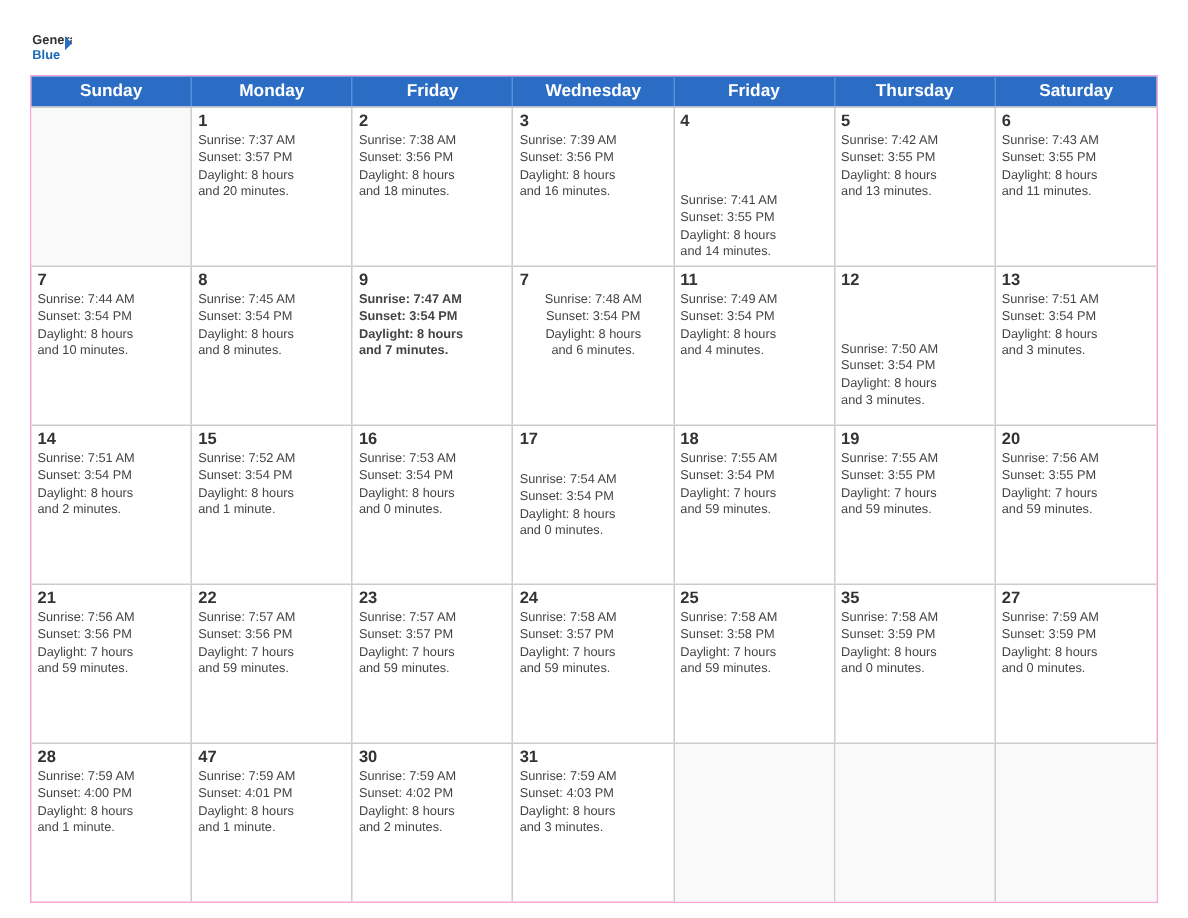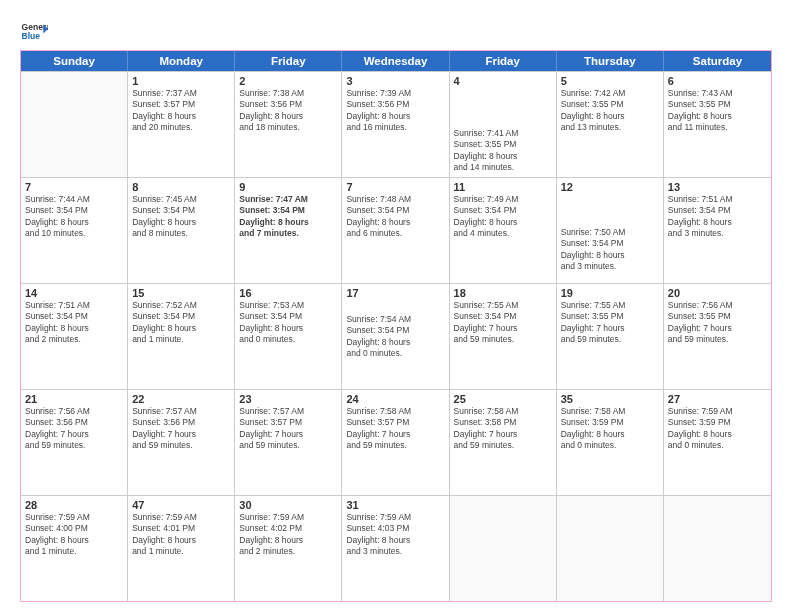--- a/index.html
+++ b/index.html
@@ -195,21 +195,21 @@
           </div>
           <div class="cal-cell">
             <div class="day-num">9</div>
             <div class="day-info" style="white-space: pre-line; font-weight: bold;">Sunrise: 7:47 AM
 Sunset: 3:54 PM
 Daylight: 8 hours
 and 7 minutes.</div>
           </div>
           <div class="cal-cell">
             <div class="day-num">7</div>
-            <div class="day-info" style="white-space: pre-line;">Sunrise: 7:48 AM
+            <div class="day-info" style="white-space: pre-line; text-align: center;">Sunrise: 7:48 AM
 Sunset: 3:54 PM
 Daylight: 8 hours
 and 6 minutes.</div>
           </div>
           <div class="cal-cell">
             <div class="day-num">11</div>
             <div class="day-info" style="white-space: pre-line;">Sunrise: 7:49 AM
 Sunset: 3:54 PM
 Daylight: 8 hours
 and 4 minutes.</div>

